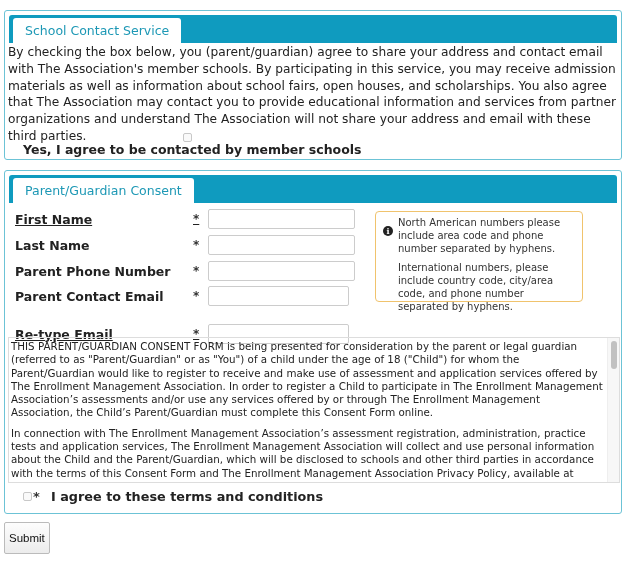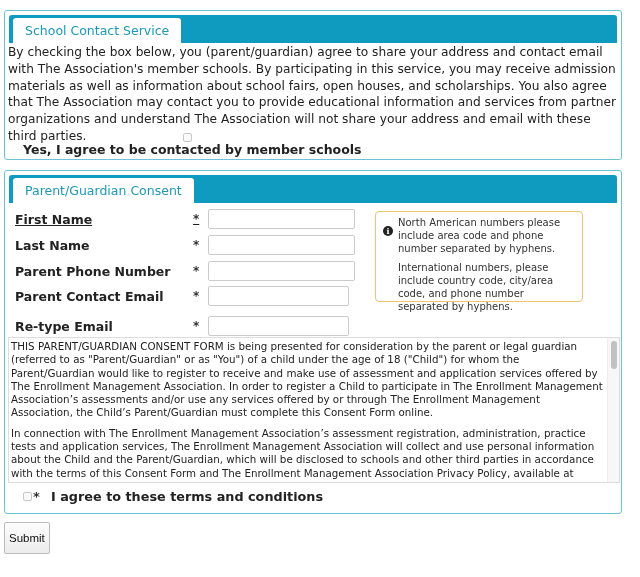--- a/index.html
+++ b/index.html
@@ -199,21 +199,21 @@
   <div class="field-row" style="top:89px;">
     <span class="field-label">Parent Phone Number</span>
     <span class="req">*</span>
     <input class="field-input" style="width: 147px;" type="text" value="">
   </div>
   <div class="field-row" style="top:114px;">
     <span class="field-label">Parent Contact Email</span>
     <span class="req">*</span>
     <input class="field-input" style="width: 141px;" type="text" value="">
   </div>
-  <div class="field-row" style="top:144px;">
+  <div class="field-row" style="top:152px;text-decoration:underline;">
     <span class="field-label">Re-type Email</span>
     <span class="req">*</span>
     <input class="field-input" style="width: 141px;" type="text" value="">
   </div>
 
   <div class="info-box">
     <span class="info-icon">i</span>
     <p>North American numbers please include area code and phone number separated by hyphens.</p>
     <p>International numbers, please include country code, city/area code, and phone number separated by hyphens.</p>
   </div>

